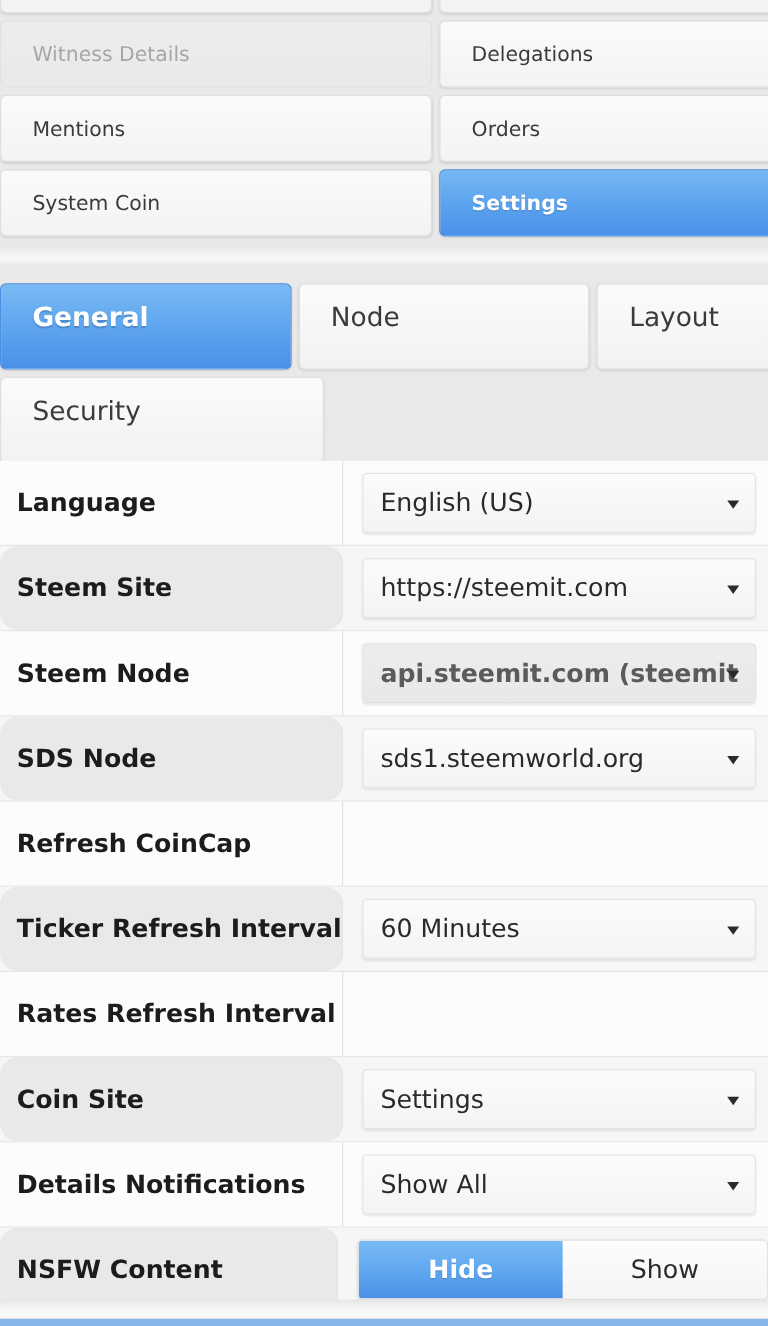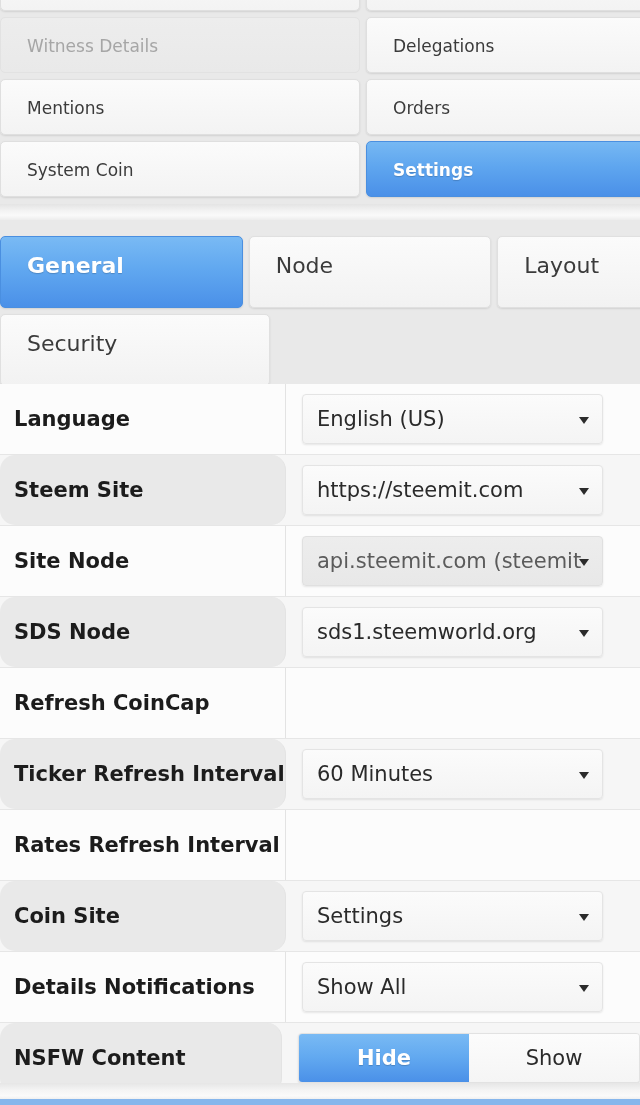--- a/index.html
+++ b/index.html
@@ -150,21 +150,21 @@
     position: relative;
     height: 70px;
     display: flex;
     align-items: center;
     padding-left: 16px;
   }
 
   .sel {
     position: relative;
     box-sizing: border-box;
-    width: 301px;
+    width: 328px;
     height: 50px;
     background: linear-gradient(to bottom, #fbfbfb 0%, #f4f4f4 100%);
     border: 1px solid #e4e4e4;
     border-radius: 4px;
     box-shadow: 0 1px 2px rgba(0,0,0,0.09);
     display: flex;
     align-items: center;
   }
   .sel.muted {
     background: linear-gradient(to bottom, #ededed 0%, #e8e8e8 100%);
@@ -173,20 +173,21 @@
   .sel-text {
     font-size: 21px;
     color: #2a2a2a;
     padding-left: 14px;
     padding-right: 34px;
     white-space: nowrap;
     overflow: hidden;
   }
   .sel.muted .sel-text {
     color: #5b5b5b;
+    font-weight: bold;
   }
   .caret {
     position: absolute;
     right: 13px;
     top: 50%;
     margin-top: -2px;
     width: 0;
     height: 0;
     border-left: 5px solid transparent;
     border-right: 5px solid transparent;
@@ -289,21 +290,21 @@
       <div class="srow alt">
         <div class="slabel">Steem Site</div>
         <div class="sctl">
           <div class="sel">
             <span class="sel-text">https://steemit.com</span>
             <span class="caret"></span>
           </div>
         </div>
       </div>
       <div class="srow">
-        <div class="slabel">Site Node</div>
+        <div class="slabel">Steem Node</div>
         <div class="sctl">
           <div class="sel muted">
             <span class="sel-text">api.steemit.com (steemit</span>
             <span class="caret"></span>
           </div>
         </div>
       </div>
       <div class="srow alt">
         <div class="slabel">SDS Node</div>
         <div class="sctl">

